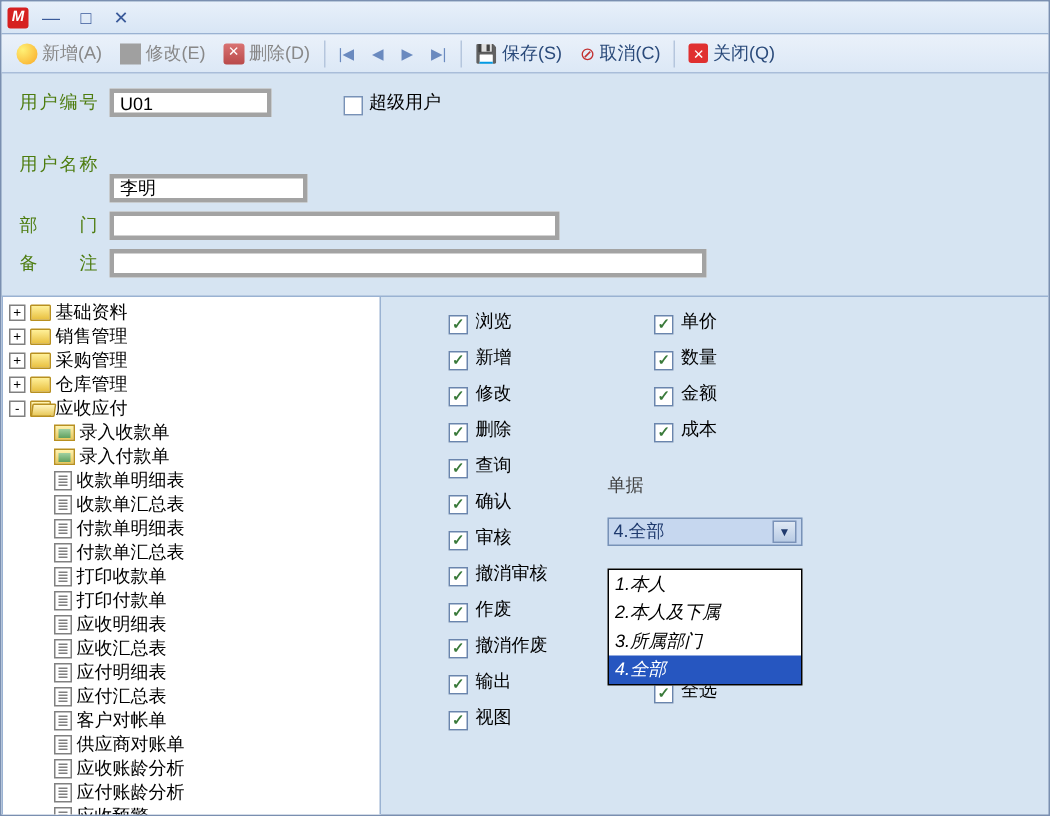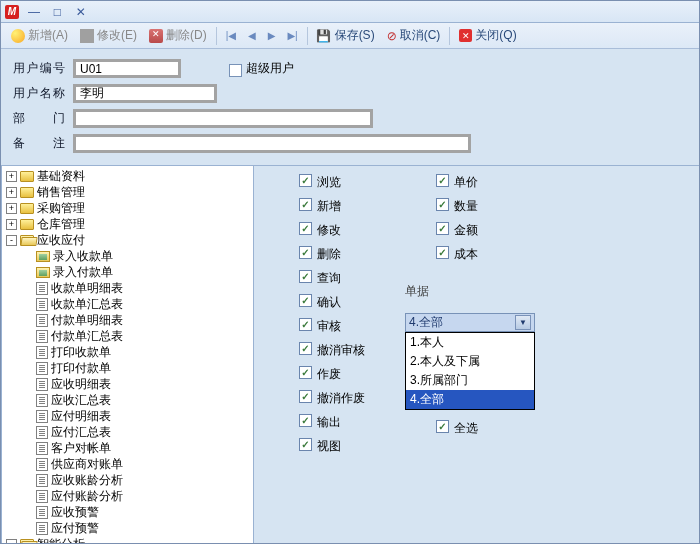--- a/index.html
+++ b/index.html
@@ -13,51 +13,51 @@
 .tb-btn.enabled { color: #2a4a7a; cursor: pointer; }
 .tb-sep { width: 1px; height: 18px; background: #b5c6dd; margin: 0 2px; }
 .tb-ico { width: 14px; height: 14px; display: inline-block; }
 .ico-new { background: radial-gradient(circle at 30% 30%, #fff176, #f9a825); border-radius: 50%; }
 .ico-edit { background: #a0a0a0; }
 .ico-del { background: linear-gradient(#d97373, #b94a4a); border-radius: 2px; position: relative; }
 .ico-del::after { content: "✕"; color: #fff; font-size: 9px; position: absolute; left: 3px; top: 0; }
 .ico-nav { color: #6a8abf; font-size: 10px; }
 .form-area { padding: 10px 12px 6px 12px; }
 .form-row { display: flex; align-items: center; margin-bottom: 6px; }
-.form-label { width: 52px; color: #0f172a; text-align: justify; text-align-last: justify; margin-right: 8px; }
+.form-label { width: 52px; color: #4d7c0f; text-align: justify; text-align-last: justify; margin-right: 8px; }
 .form-input { background: #fff; border: 3px solid #a3a3a3; height: 19px; padding: 1px 4px; }
 .w-small { width: 108px; }
-.w-med { width: 144px; }
+.w-med { width: 132px; margin-top: 32px; }
 .w-large { width: 300px; }
 .w-xlarge { width: 398px; }
 .superuser { margin-left: 48px; display: flex; align-items: flex-end; gap: 4px; }
 .checkbox { width: 13px; height: 13px; background: #fff; border: 1px solid #7892b7; }
 .lower { display: flex; height: 384px; border-top: 1px solid #9ab2d2; }
 .tree-pane { width: 253px; background: #fff; border: 1px solid #9ab2d2; border-top: none; overflow: hidden; }
 .tree { padding: 2px 0; }
 .tree-row { display: flex; align-items: center; height: 16px; cursor: default; white-space: nowrap; }
 .expander { width: 11px; height: 11px; border: 1px solid #808080; background: #fff; display: flex; align-items: center; justify-content: center; font-size: 9px; line-height: 1; margin-right: 3px; color: #000; }
 .expander-space { width: 11px; margin-right: 3px; }
 .folder-closed { width: 14px; height: 11px; background: linear-gradient(#fff099, #e8c040); border: 1px solid #b89020; border-radius: 1px; margin-right: 3px; }
 .folder-open { width: 14px; height: 11px; background: linear-gradient(#fff3b0, #f0d070); border: 1px solid #b89020; border-radius: 1px; margin-right: 3px; position: relative; }
 .folder-open::after { content: ""; position: absolute; left: 0; bottom: -1px; width: 14px; height: 7px; background: linear-gradient(#fff5c0, #e8c858); border: 1px solid #b89020; border-radius: 1px; transform: skewX(-8deg); }
 .doc-icon { width: 12px; height: 13px; background: #fff; border: 1px solid #808080; margin-right: 3px; position: relative; }
 .doc-icon::before { content: ""; position: absolute; left: 2px; top: 2px; width: 6px; height: 1px; background: #808080; box-shadow: 0 2px 0 #808080, 0 4px 0 #808080, 0 6px 0 #808080; }
 .doc-acc { width: 14px; height: 11px; background: linear-gradient(#fff3b0, #e8c858); border: 1px solid #b89020; margin-right: 3px; position: relative; }
 .doc-acc::after { content: ""; position: absolute; left: 2px; top: 2px; width: 8px; height: 6px; background: linear-gradient(#a0d0a0, #60a060); }
 .perm-pane { flex: 1; padding: 8px 14px; position: relative; }
 .perm-cols { display: flex; gap: 40px; }
 .perm-col { display: flex; flex-direction: column; gap: 7px; }
-.perm-item { display: flex; align-items: flex-start; gap: 5px; padding-left: 31px; }
+.perm-item { display: flex; align-items: flex-end; gap: 5px; padding-left: 31px; }
 .chk-checked { width: 13px; height: 13px; background: #fff; border: 1px solid #6a85ad; display: flex; align-items: center; justify-content: center; }
 .chk-checked::after { content: "✓"; color: #3a7a3a; font-size: 10px; font-weight: bold; line-height: 1; }
 .combo-wrap { margin-top: 3px; position: relative; }
 .combo { width: 130px; height: 19px; background: #c6d7ef; border: 1px solid #7892b7; display: flex; align-items: center; padding: 0 3px; color: #1f3a6e; }
 .combo-arrow { margin-left: auto; width: 16px; height: 15px; background: linear-gradient(#e0e9f5, #b8cbe4); border: 1px solid #7a92b8; display: flex; align-items: center; justify-content: center; font-size: 8px; color: #1f3a6e; }
-.dropdown { position: absolute; top: 19px; left: 0; width: 130px; background: #fff; border: 1px solid #000; z-index: 10; }
+.dropdown { position: absolute; top: 34px; left: 0; width: 130px; background: #fff; border: 1px solid #000; z-index: 10; font-style: italic; }
 .dd-item { padding: 1px 4px; cursor: default; }
 .dd-item.sel { background: #2656c0; color: #fff; }
 .section-hdr { color: #404040; margin-bottom: 3px; }
 .indent-1 { padding-left: 4px; }
 .indent-2 { padding-left: 20px; }
 </style>
 </head>
 <body>
 
 <div class="titlebar">

